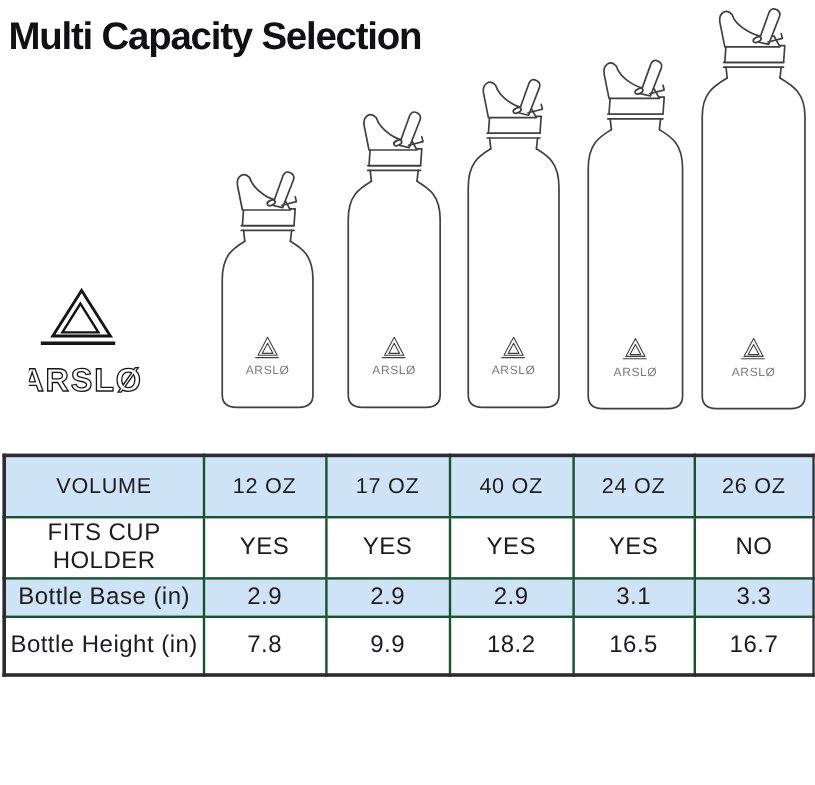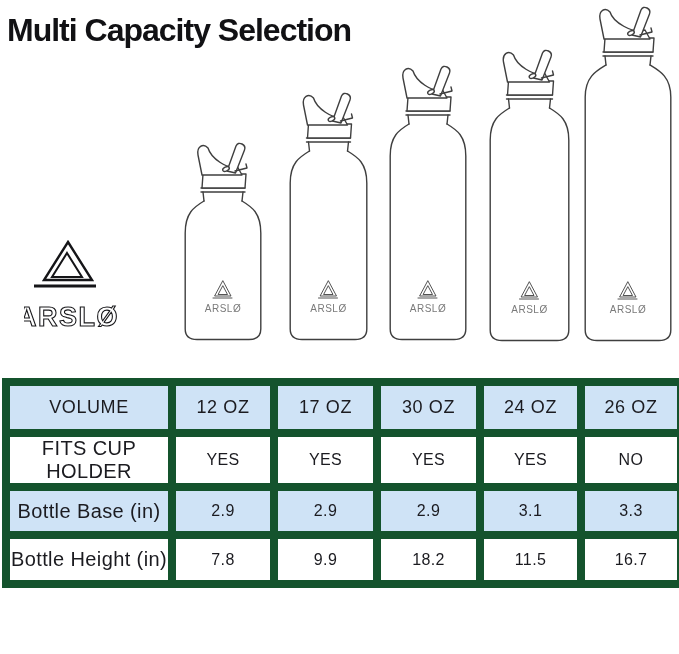--- a/index.html
+++ b/index.html
@@ -14,30 +14,30 @@
   }
   .brand-logo{position:absolute;left:24px;top:238px;width:110px;height:100px;}
   .bottle{position:absolute;}
   .bottle svg{display:block;overflow:visible;}
   .spec-table{
     position:absolute;left:2px;top:378px;
     border-collapse:collapse;table-layout:fixed;width:675px;
     border:3px solid #2b2b31;
   }
   .spec-table td,.spec-table th{
-    border:8px solid #14532d;
+    border:2px solid #14532d;
     text-align:center;vertical-align:middle;
     color:#1b1b20;font-weight:400;padding:0;
   }
   .spec-table th{font-size:18px;letter-spacing:0.6px;}
-  .spec-table td{font-size:16px;letter-spacing:0.4px;}
+  .spec-table td{font-size:20px;letter-spacing:0.4px;}
   .spec-table tr:nth-child(odd){background:#cfe3f6;}
   .spec-table tr:nth-child(even){background:#ffffff;}
   .spec-table .rowlabel{font-size:20px;}
-  .r1{height:51px;} .r2{height:51px;} .r3{height:48px;} .r4{height:48px;} .r5{height:49px;}
+  .r1{height:51px;} .r2{height:51px;} .r3{height:48px;} .r4{height:32px;} .r5{height:49px;}
 </style>
 </head>
 <body>
 
 <div class="canvas">
 
   <h1 class="title">Multi Capacity Selection</h1>
 
   <div class="brand-logo">
     <svg width="110" height="100" viewBox="0 0 110 100">
@@ -178,21 +178,21 @@
         <col style="width:103px">
       <col style="width:103px">
         <col style="width:101px">
         <col style="width:100px">
     </colgroup>
     <tbody>
         <tr class="r1">
       <th>VOLUME</th>
       <th>12 OZ</th>
       <th>17 OZ</th>
-      <th>30 OZ</th>
+      <th>40 OZ</th>
       <th>24 OZ</th>
       <th>26 OZ</th>
     </tr>
     <tr class="r2">
       <td class="rowlabel">FITS CUP HOLDER</td>
       <td>YES</td>
       <td>YES</td>
       <td>YES</td>
       <td>YES</td>
       <td>NO</td>
@@ -203,19 +203,19 @@
       <td>2.9</td>
       <td>2.9</td>
       <td>3.1</td>
       <td>3.3</td>
     </tr>
     <tr class="r5">
       <td class="rowlabel">Bottle Height (in)</td>
       <td>7.8</td>
       <td>9.9</td>
       <td>18.2</td>
-      <td>11.5</td>
+      <td>16.5</td>
       <td>16.7</td>
     </tr>
   </tbody>
     </table>
 
 </div>
 
 </body></html>

